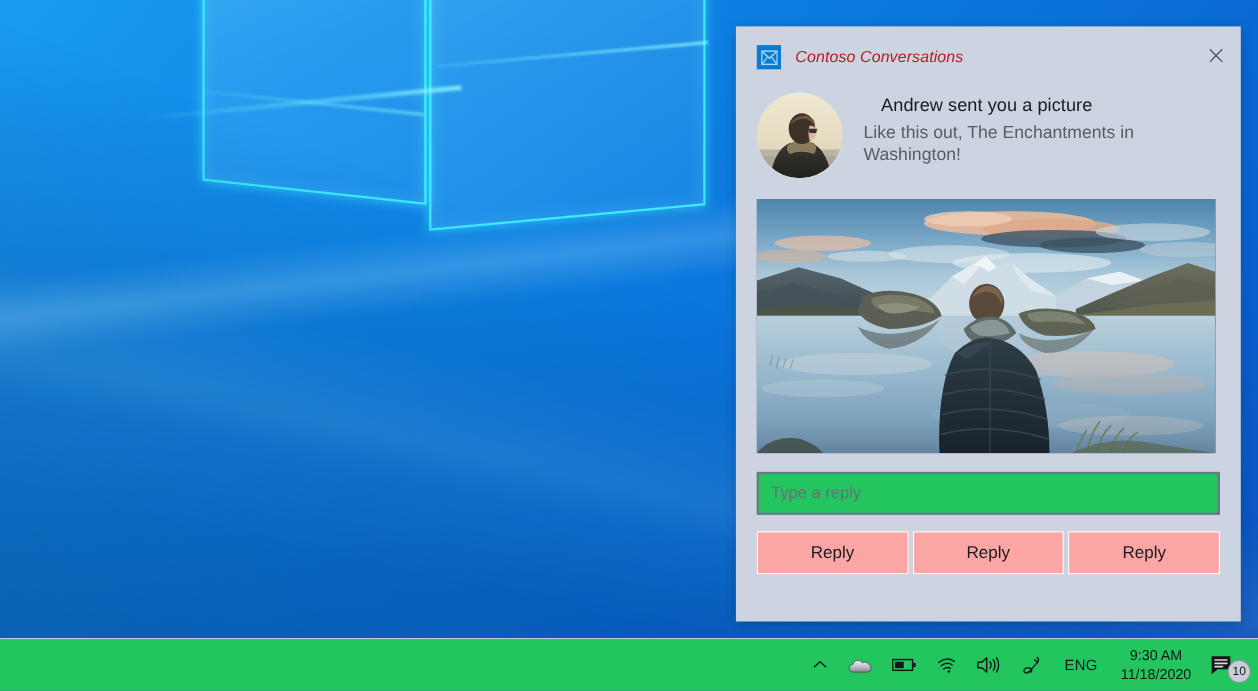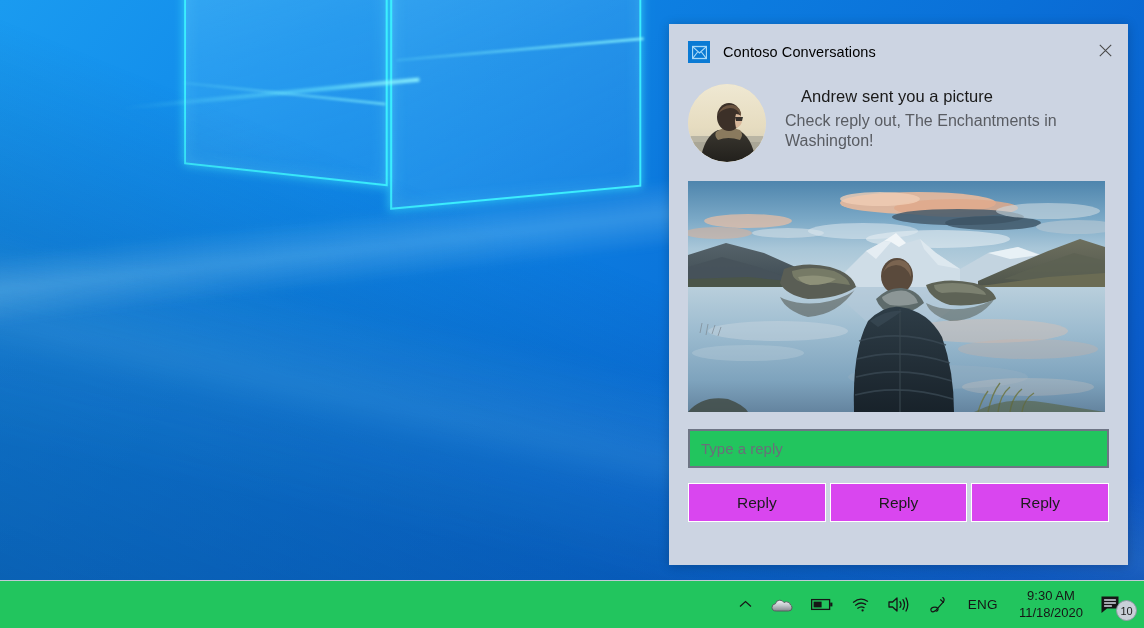--- a/index.html
+++ b/index.html
@@ -148,23 +148,24 @@
     display: flex;
     align-items: center;
     justify-content: center;
     flex: 0 0 auto;
   }
   #app-icon svg { display: block; }
 
   #app-name {
     margin-left: 13px;
     font-size: 14.5px;
-    color: #000000;
+    color: #b91c1c;
     letter-spacing: 0.1px;
     white-space: nowrap;
+    font-style: italic;
   }
 
   #close-btn {
     position: absolute;
     right: 0;
     top: 6px;
     width: 46px;
     height: 40px;
     display: flex;
     align-items: center;
@@ -243,21 +244,21 @@
   }
 
   #actions {
     display: flex;
     margin: 15px 19px 0 19px;
     gap: 4px;
   }
   .action-btn {
     flex: 1 1 0;
     height: 39px;
-    background: #d946ef;
+    background: #fca5a5;
     border: 1px solid #ffffff;
     font-family: "Liberation Sans", sans-serif;
     font-size: 15.5px;
     color: #1c1c1c;
     cursor: default;
     display: flex;
     align-items: center;
     justify-content: center;
     padding: 12px;
   }
@@ -396,21 +397,21 @@
             <path d="M30 30 Q34 20 45 21 Q54 23 53 33 Q50 24 42 24 Q34 25 30 30 Z" fill="#6b5440"></path>
 
             <path d="M48 30 Q54 30 54 36 Q54 42 48 44 Q46 36 48 30 Z" fill="#d8b79a"></path>
 
             <path d="M47 33 L55 33 L54 37 L48 37 Z" fill="#1a1a1a" opacity="0.85"></path>
           </g>
         </svg>
       </div>
       <div id="msg-block">
         <div id="msg-title">Andrew sent you a picture</div>
-        <div id="msg-text">Check reply out, The Enchantments in Washington!</div>
+        <div id="msg-text">Like this out, The Enchantments in Washington!</div>
       </div>
     </div>
 
     <div id="hero-image">
       <svg viewBox="0 0 417 231" preserveAspectRatio="none">
         <defs>
           <linearGradient id="sky" x1="0" y1="0" x2="0" y2="1">
             <stop offset="0%" stop-color="#4e85ad"></stop>
             <stop offset="35%" stop-color="#7aa8c6"></stop>
             <stop offset="62%" stop-color="#a8c6d8"></stop>

